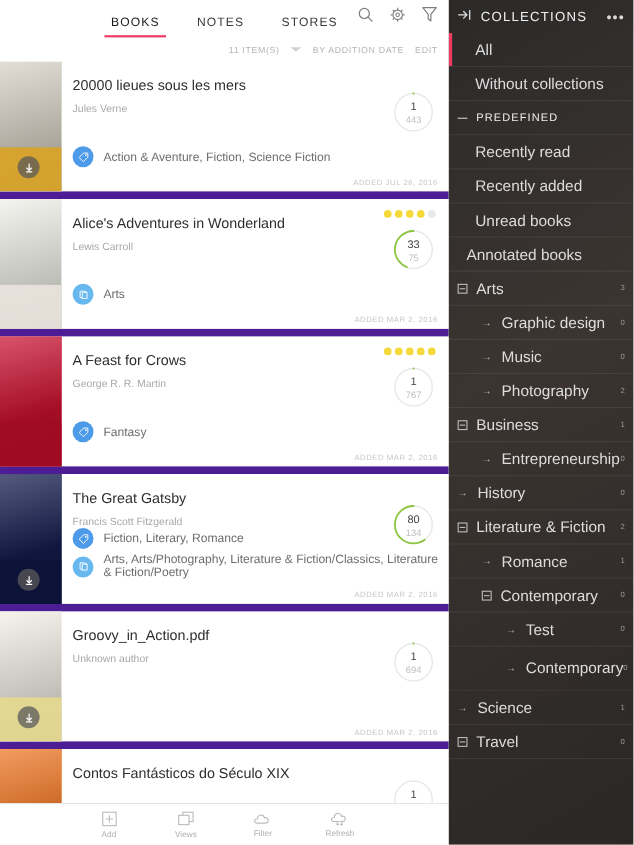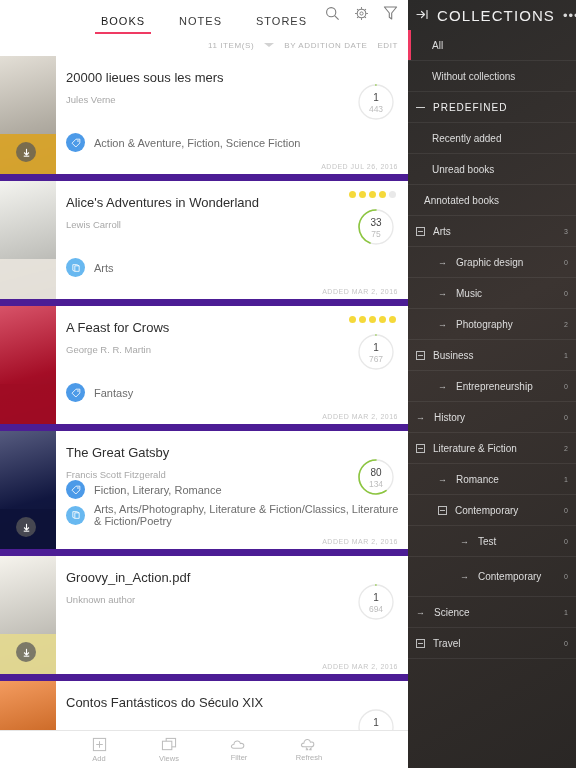--- a/index.html
+++ b/index.html
@@ -77,27 +77,27 @@
           align-items: center; gap: 2px; cursor: pointer; }
   .tool svg { display: block; }
   .tool span { font-size: 7.5px; color: #b0b0b0; }
 
   
   .right { width: 168px; height: 768px; flex: none; color: #e6e6e6;
            background: linear-gradient(150deg,#2b2a29 0%,#3b3431 42%,#2a2725 100%);
            overflow: hidden; position: relative; }
   .rhead { height: 30px; display: flex; align-items: center; gap: 8px;
            padding: 0 8px; }
-  .rhead .ttl { font-size: 15px; letter-spacing: 1.1px; color: #f0f0f0; flex: 1; }
+  .rhead .ttl { font-size: 12px; letter-spacing: 1.1px; color: #f0f0f0; flex: 1; }
   .dots { letter-spacing: 1px; font-size: 13px; color: #d8d8d8; }
 
   .ritem { height: 31px; display: flex; align-items: center;
            border-bottom: 1px solid rgba(255,255,255,.07);
            position: relative; padding-right: 8px; }
-  .ritem .lbl { font-size: 10px; color: #ddd; flex: 1; }
+  .ritem .lbl { font-size: 14px; color: #ddd; flex: 1; }
   .ritem .cnt { font-size: 7px; color: #9b9b9b; width: 10px;
                 text-align: right; }
   .ritem.sel:before { content: ""; position: absolute; left: 0; top: 0;
            bottom: 0; width: 3px; background: #ef3a63; }
   .sect { height: 31px; display: flex; align-items: center; gap: 8px;
           padding: 0 8px; border-bottom: 1px solid rgba(255,255,255,.07); }
   .sect .lbl { font-size: 10px; letter-spacing: 1px; color: #f2f2f2; flex: 1; }
   .minus { width: 9px; height: 1px; background: #cfcfcf; flex: none; }
   .plus { position: relative; width: 13px; height: 13px; flex: none; }
   .plus:before, .plus:after { content: ""; position: absolute; background: #e8e8e8; }
@@ -431,20 +431,23 @@
         </div>
       </div>
 
     <div class="sect">
       <span class="minus"></span>
       <span class="lbl">PREDEFINED</span>
     </div>
 
     <div id="side-pre">
         <div class="ritem" style="padding-left: 24px;">
+          <span class="lbl">Recently read</span>
+        </div>
+        <div class="ritem" style="padding-left: 24px;">
           <span class="lbl">Recently added</span>
         </div>
         <div class="ritem" style="padding-left: 24px;">
           <span class="lbl">Unread books</span>
         </div>
         <div class="ritem" style="padding-left: 16px;">
           <span class="lbl">Annotated books</span>
         </div>
       </div>
 

